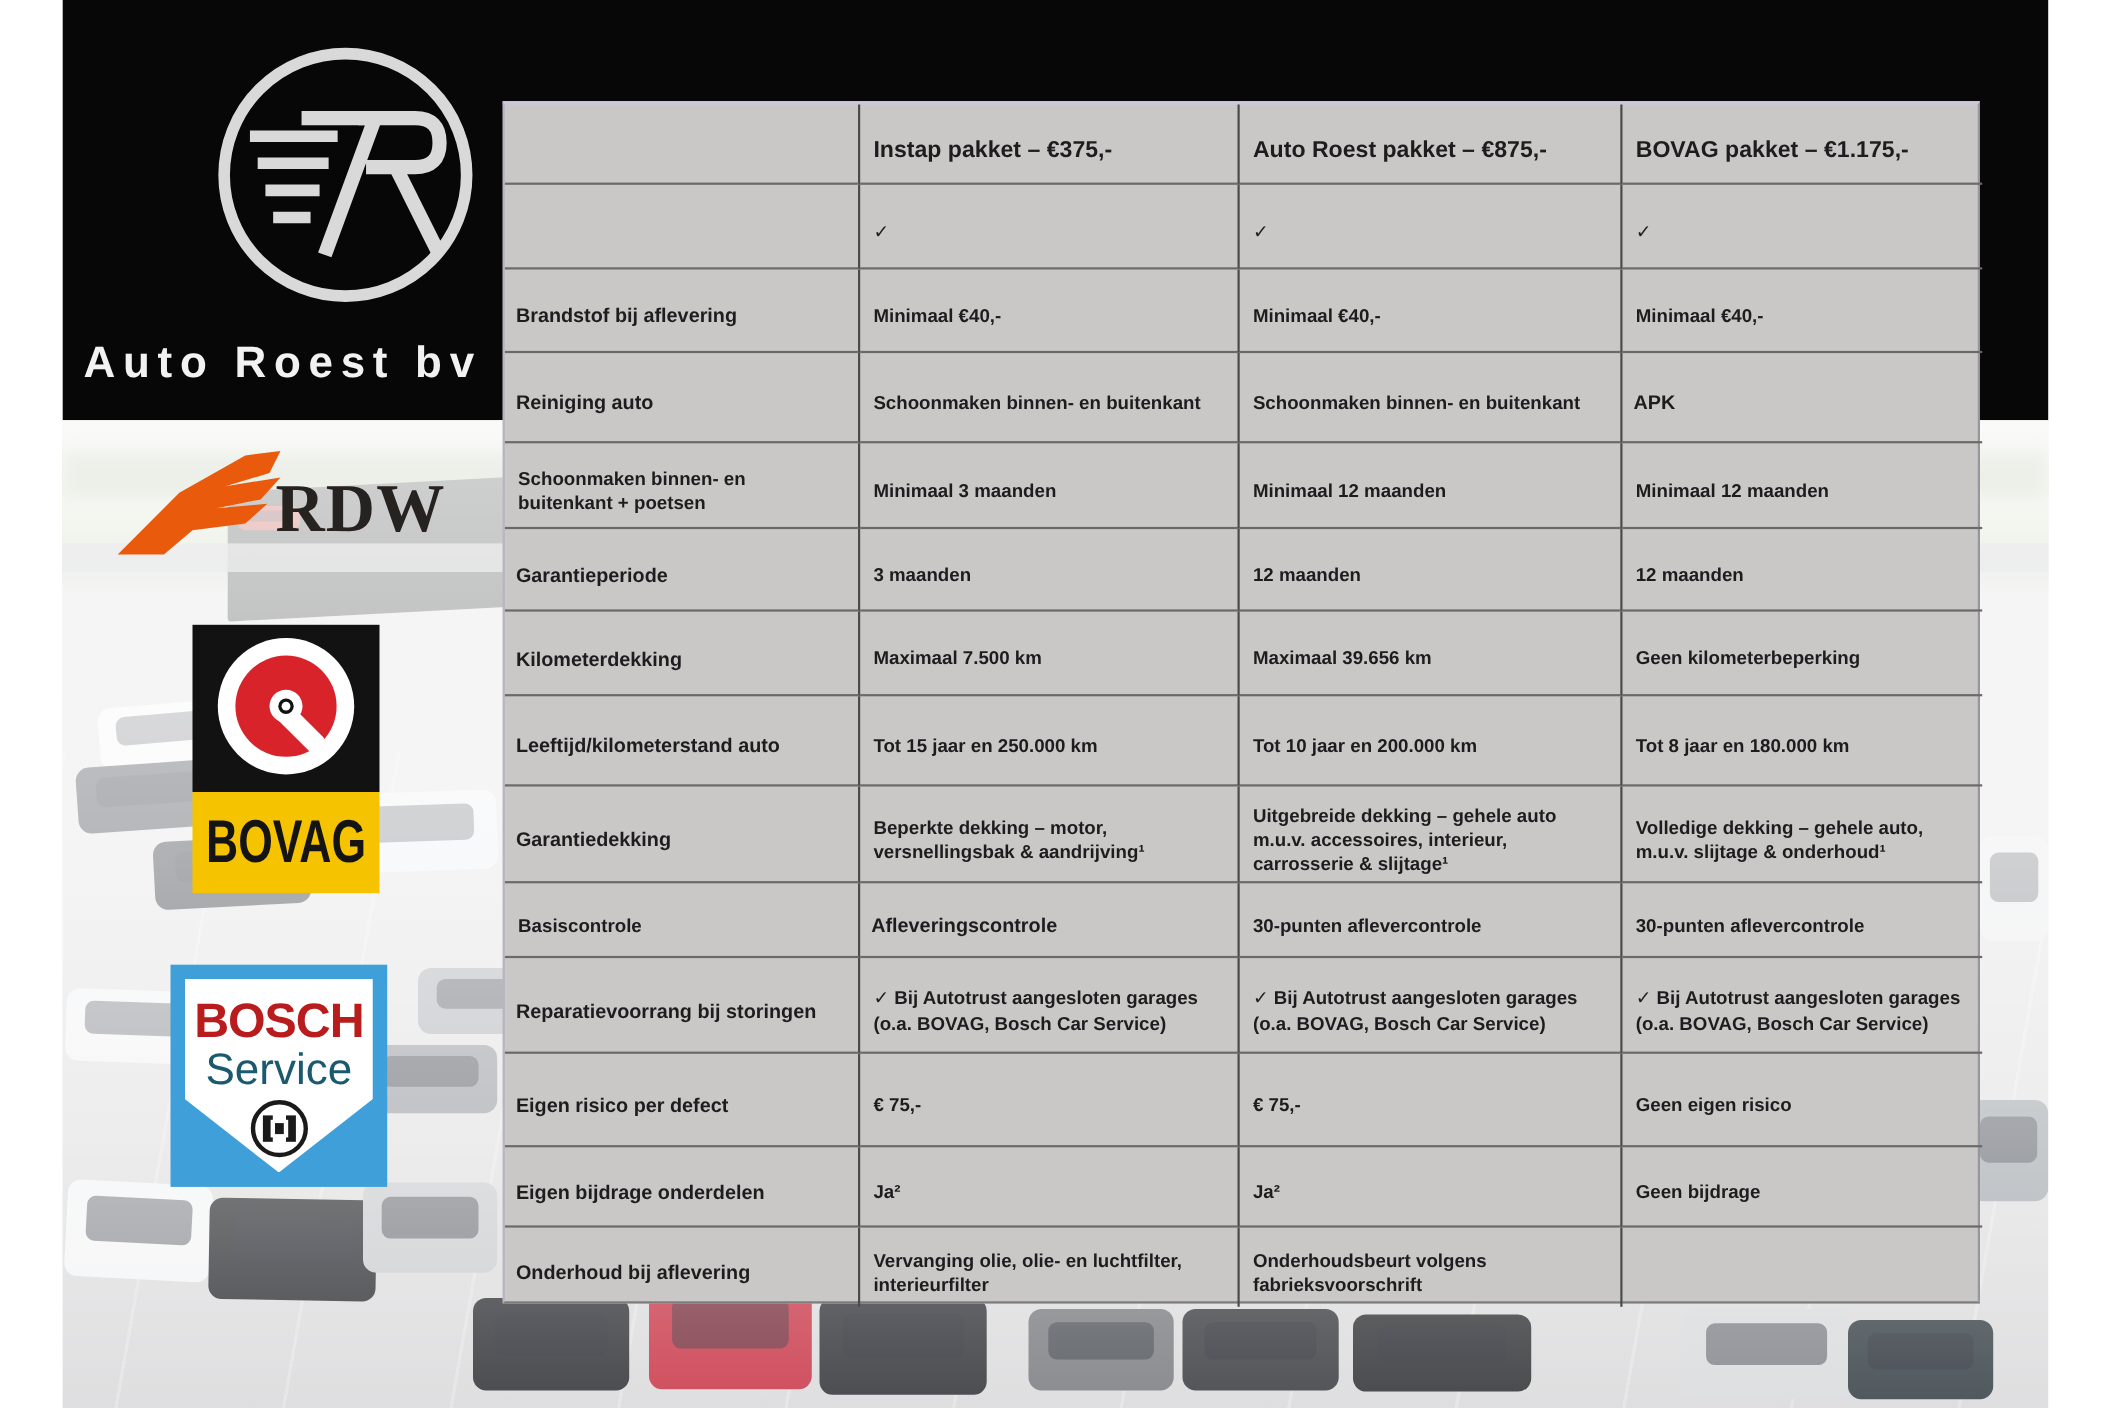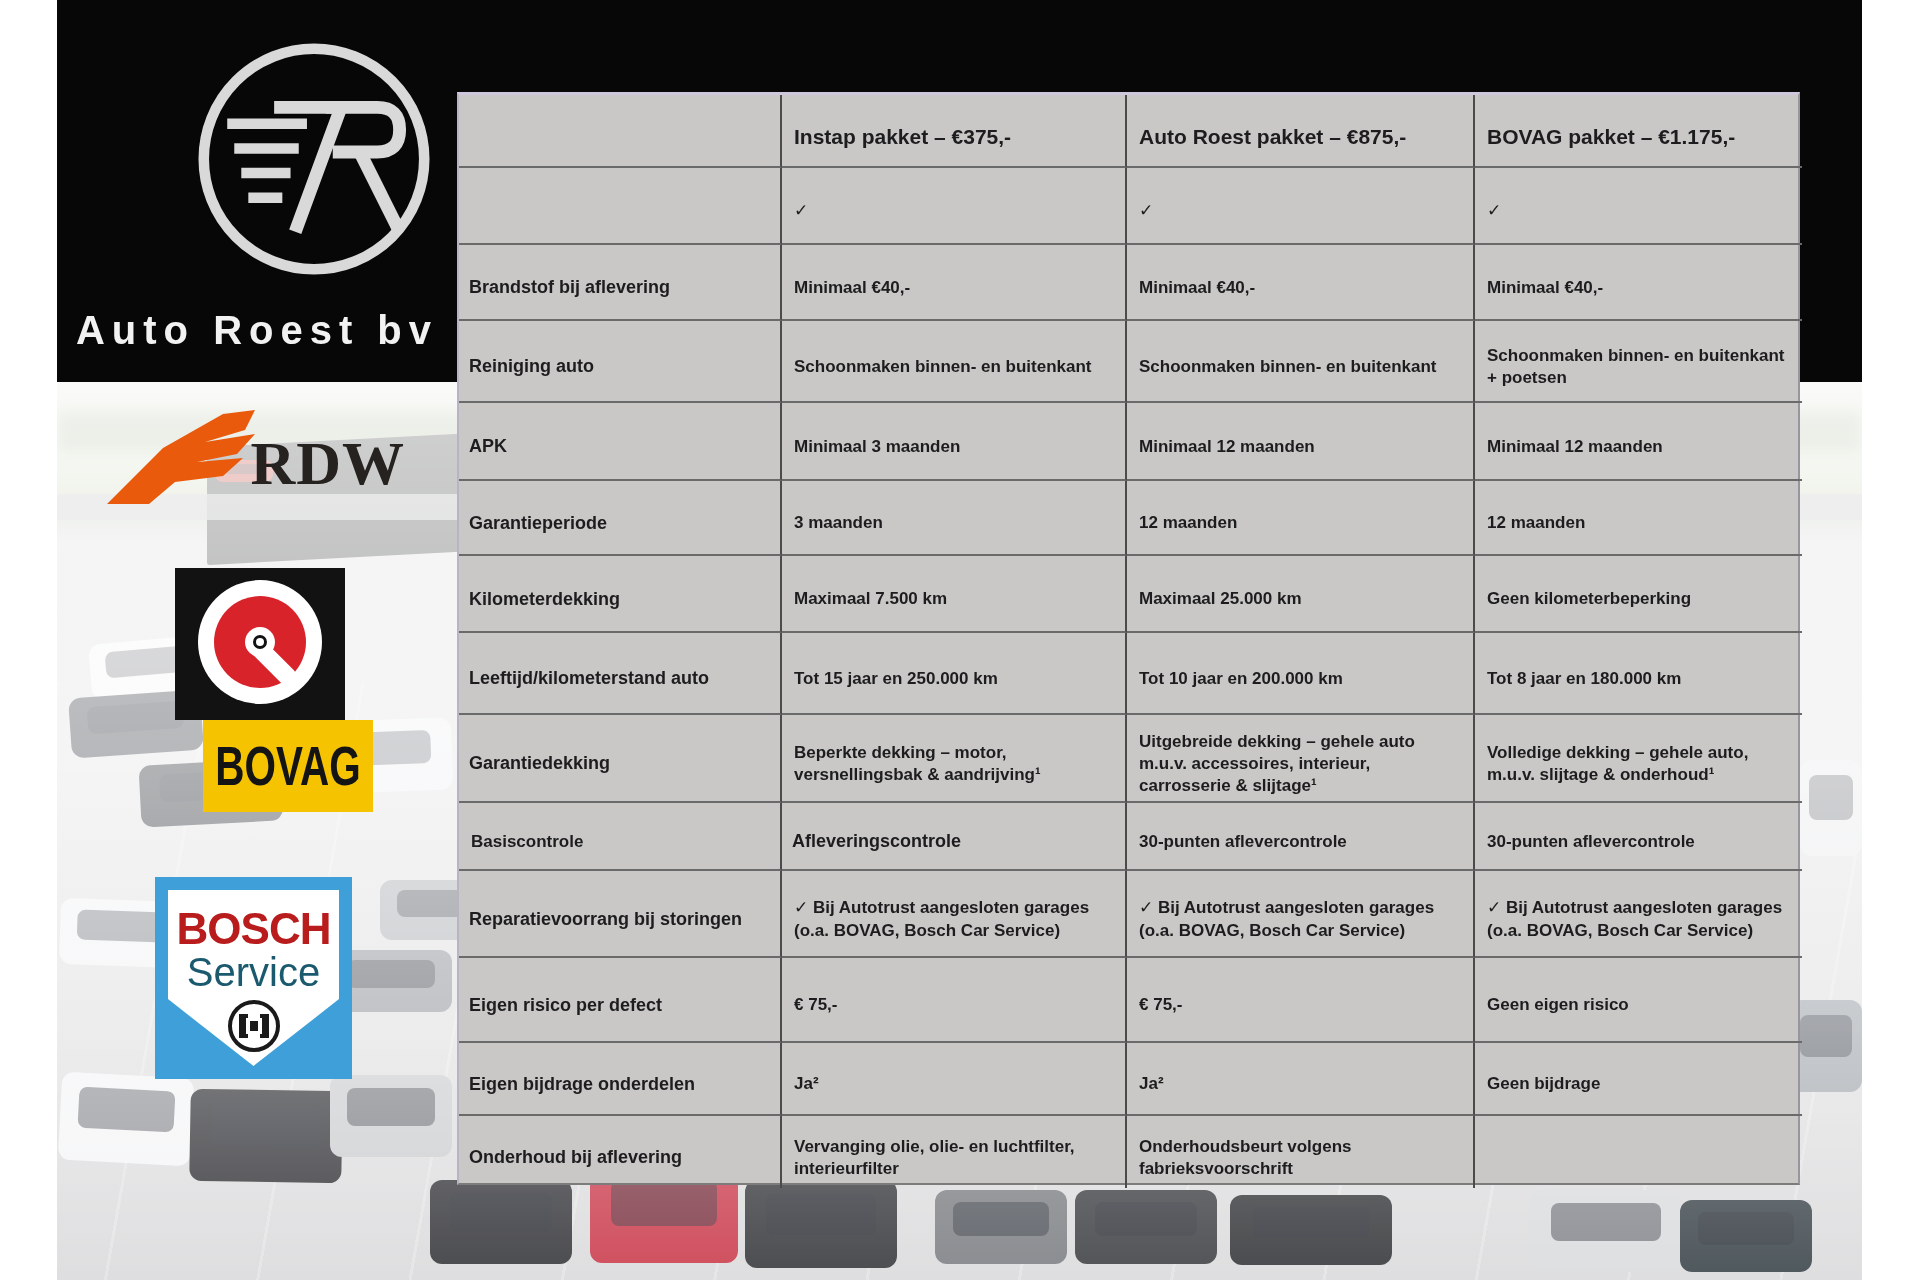--- a/index.html
+++ b/index.html
@@ -73,21 +73,21 @@
     position:absolute;right:0;top:20px;
     font-family:"Liberation Serif","DejaVu Serif",serif;
     font-size:62px;font-weight:bold;color:#26221f;letter-spacing:1px;
   }
 
   
   .bovag{position:absolute;left:175px;top:568px;width:170px;height:244px;}
   .bovag-top{position:absolute;left:0;top:0;width:170px;height:152px;background:#121212;}
   .bovag-band{
     position:absolute;left:0;top:152px;width:170px;height:92px;background:#f6c300;
-    display:flex;align-items:center;justify-content:center;margin-left:28px;
+    display:flex;align-items:center;justify-content:center;
   }
   .bovag-word{
     font-size:44px;font-weight:bold;color:#141414;letter-spacing:0px;
     transform:scaleY(1.25) scaleX(.92);
   }
 
   
   .bosch{position:absolute;left:155px;top:877px;width:197px;height:202px;background:#3f9fd8;}
   .bosch-shield{
     position:absolute;left:13px;top:13px;width:171px;height:176px;background:#ffffff;
@@ -230,35 +230,35 @@
     <div class="cell">✓</div>
 
     <div class="cell lbl">Brandstof bij aflevering</div>
     <div class="cell">Minimaal €40,-</div>
     <div class="cell">Minimaal €40,-</div>
     <div class="cell">Minimaal €40,-</div>
 
     <div class="cell lbl">Reiniging auto</div>
     <div class="cell">Schoonmaken binnen- en buitenkant</div>
     <div class="cell">Schoonmaken binnen- en buitenkant</div>
+    <div class="cell lbl">APK</div>
+
     <div class="cell">Schoonmaken binnen- en buitenkant + poetsen</div>
-
-    <div class="cell lbl">APK</div>
     <div class="cell">Minimaal 3 maanden</div>
     <div class="cell">Minimaal 12 maanden</div>
     <div class="cell">Minimaal 12 maanden</div>
 
     <div class="cell lbl">Garantieperiode</div>
     <div class="cell">3 maanden</div>
     <div class="cell">12 maanden</div>
     <div class="cell">12 maanden</div>
 
     <div class="cell lbl">Kilometerdekking</div>
     <div class="cell">Maximaal 7.500 km</div>
-    <div class="cell">Maximaal 25.000 km</div>
+    <div class="cell">Maximaal 39.656 km</div>
     <div class="cell">Geen kilometerbeperking</div>
 
     <div class="cell lbl">Leeftijd/kilometerstand auto</div>
     <div class="cell">Tot 15 jaar en 250.000 km</div>
     <div class="cell">Tot 10 jaar en 200.000 km</div>
     <div class="cell">Tot 8 jaar en 180.000 km</div>
 
     <div class="cell lbl">Garantiedekking</div>
     <div class="cell">Beperkte dekking – motor, versnellingsbak &amp; aandrijving¹</div>
     <div class="cell">Uitgebreide dekking – gehele auto m.u.v. accessoires, interieur, carrosserie &amp; slijtage¹</div>

